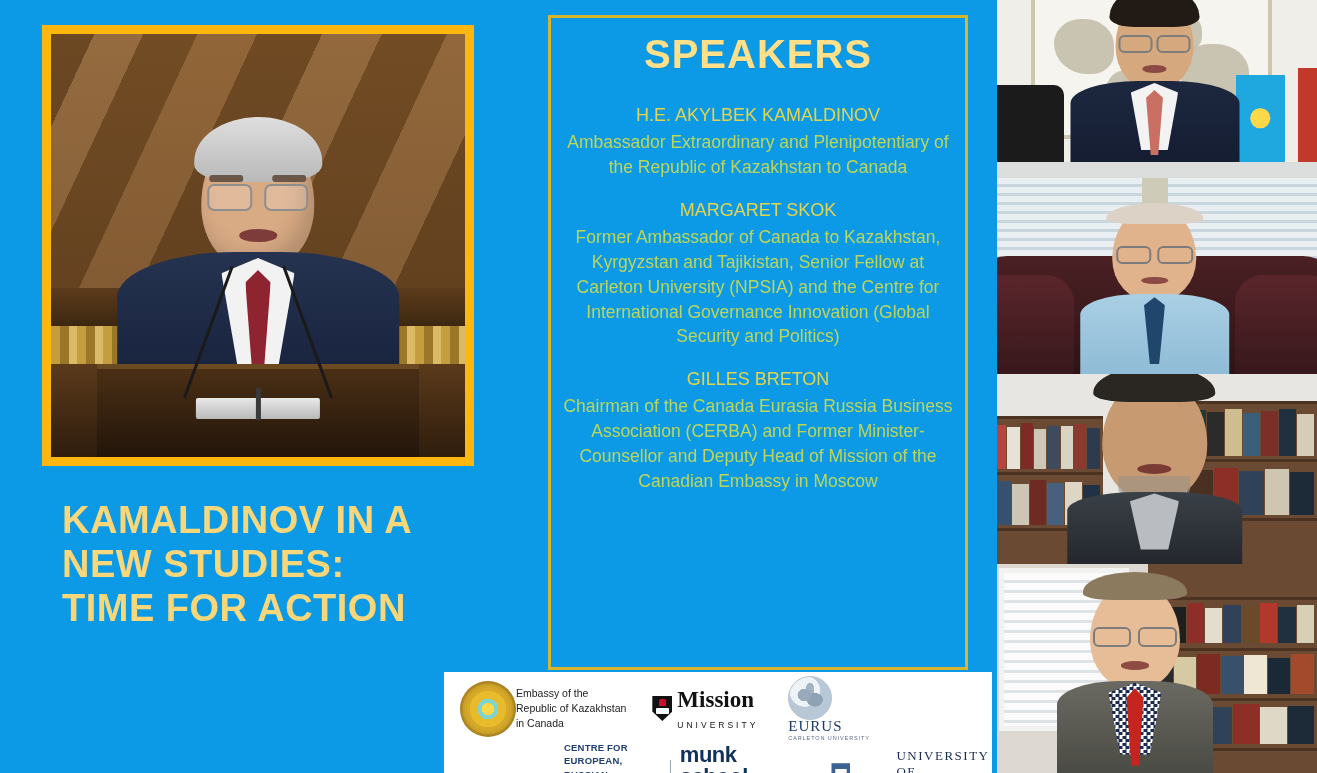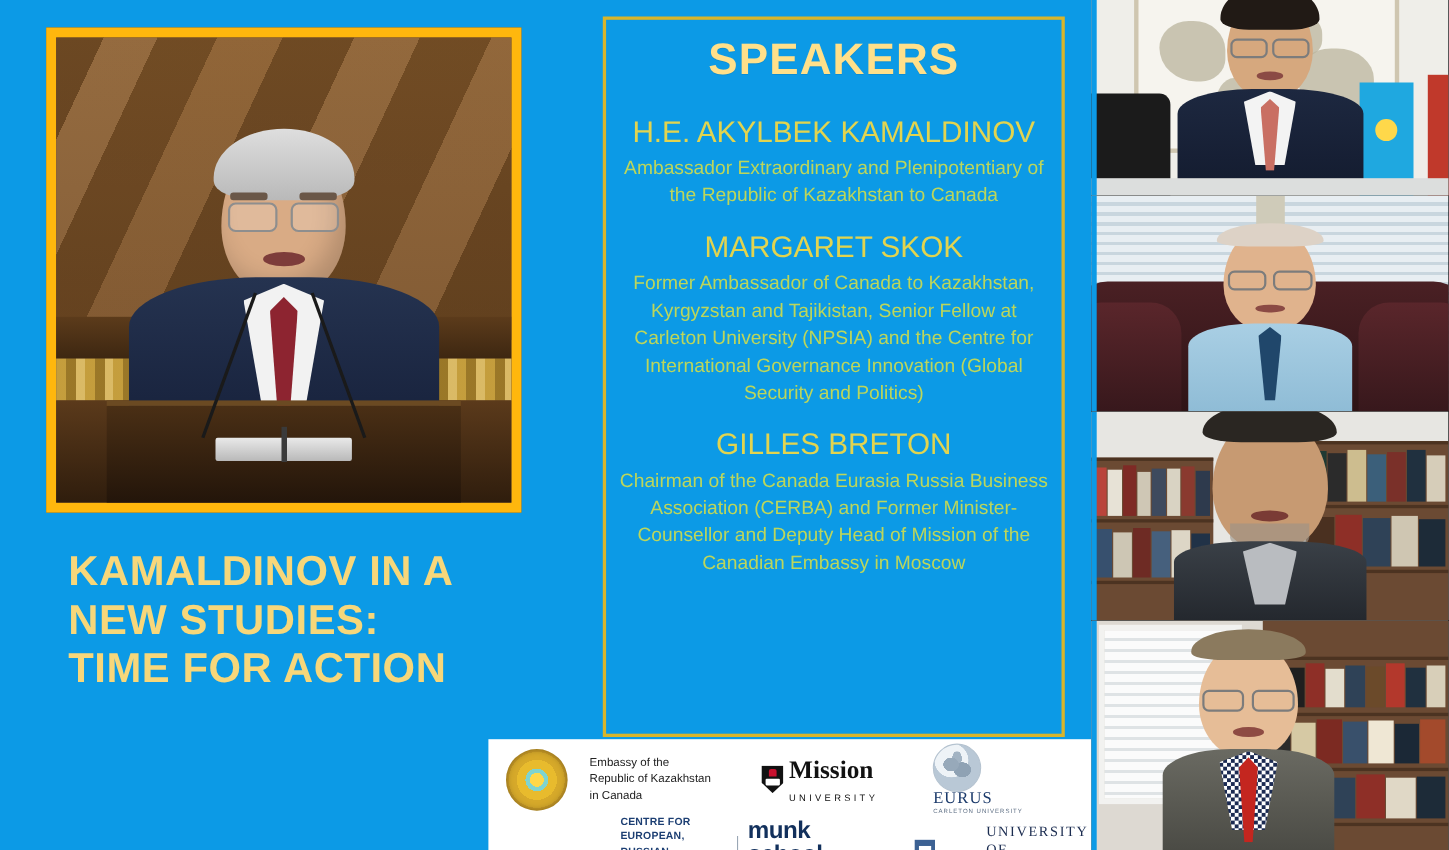--- a/index.html
+++ b/index.html
@@ -110,34 +110,34 @@
     position:absolute; left:548px; top:15px; width:420px; height:655px;
     border:3px solid #d8b52b; padding:6px 8px 0;
     text-align:center;
   }
   .sp-title{
     color:#ffe08a; font-weight:bold; font-size:40px; letter-spacing:1px;
     margin-top:8px; margin-bottom:28px; text-shadow:0 1px 0 rgba(0,0,0,.08);
   }
   .sp-block{ margin-bottom:20px; }
   .sp-name{
-    color:#e2d44f; font-size:27px; line-height:1.12; margin-bottom:5px;
+    color:#e2d44f; font-size:18px; line-height:1.12; margin-bottom:5px;
     font-weight:normal;
   }
   .sp-role{
     color:#bcd65b; font-size:17.5px; line-height:1.42;
   }
 
   
   .logobar{
     position:absolute; left:444px; top:672px; width:548px; height:101px;
     background:#fff; display:flex; flex-direction:column; overflow:hidden;
   }
   .logo-row{ display:flex; align-items:center; flex:1; }
-  .logo-row.top{ padding:4px 0 0 16px; gap:20px; }
+  .logo-row.top{ padding:4px 0 0 16px; gap:0; }
   .logo-row.bot{ padding:0 0 2px 120px; gap:10px; }
 
   .kz-emblem{
     width:56px; height:56px; border-radius:50%;
     background:
       radial-gradient(circle at 50% 50%, #ffd84a 0 16%, #7fd4cf 16% 26%, #e8bb2d 26% 46%, #d6a92a 46% 64%, #c99b27 64% 100%);
     box-shadow:inset 0 0 7px rgba(0,0,0,.35);
     flex:0 0 auto;
   }
   .embassy-text{ font-size:10.5px; line-height:1.45; color:#222; }

